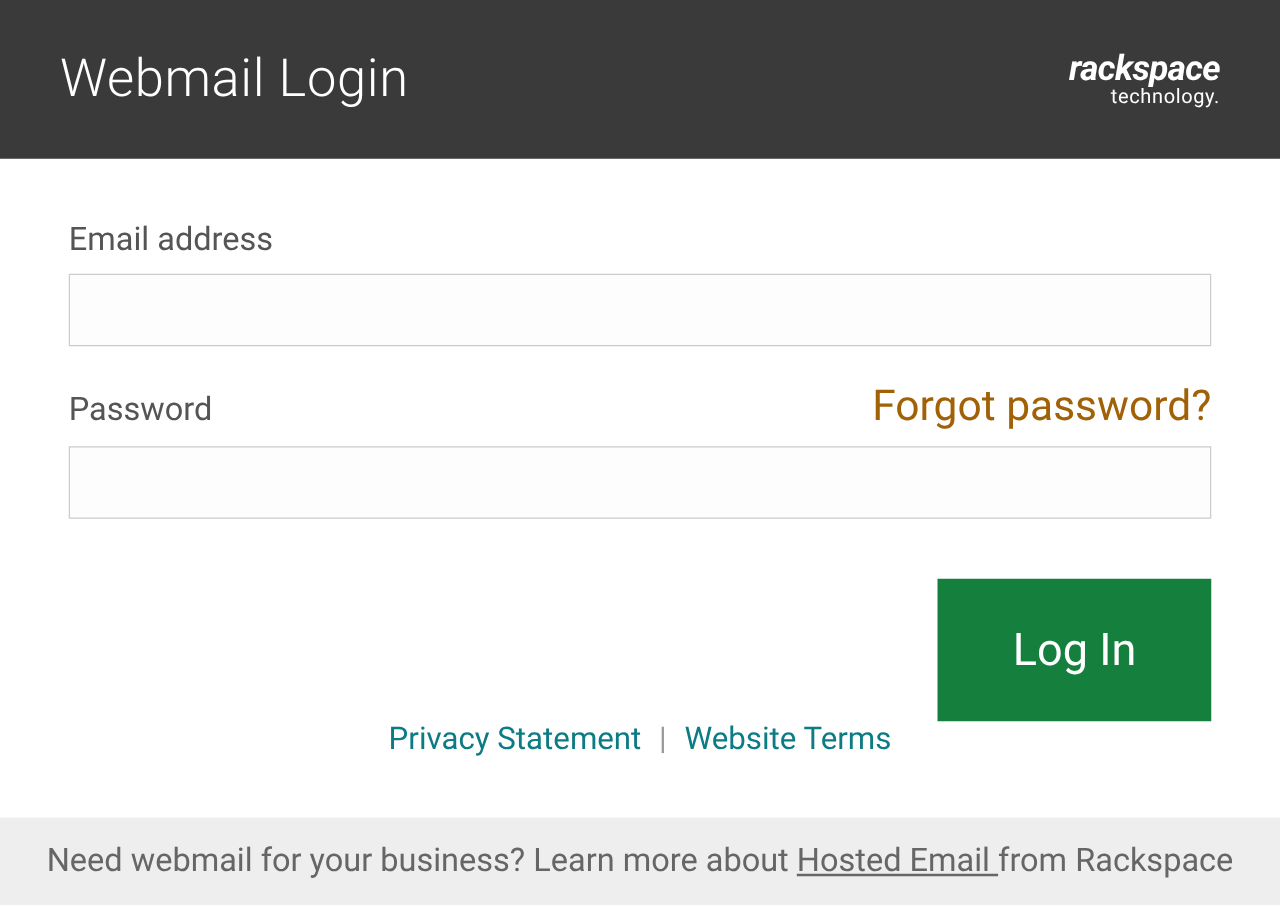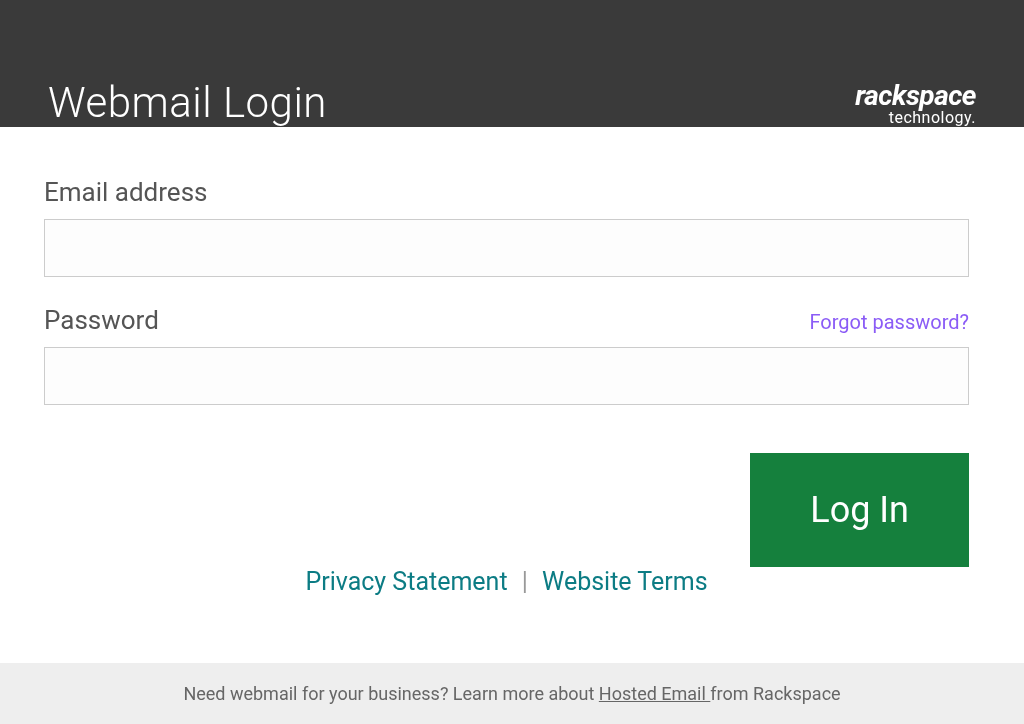--- a/index.html
+++ b/index.html
@@ -11,21 +11,21 @@
       font-family: -apple-system, BlinkMacSystemFont, "Segoe UI", Roboto, "Helvetica Neue", Arial, sans-serif;
       width: 1024px;
       height: 724px;
       overflow: hidden;
       background: #ffffff;
     }
     .header {
       background: #3a3a3a;
       height: 127px;
       display: flex;
-      align-items: flex-end;
+      align-items: center;
       justify-content: space-between;
       padding: 0 48px;
     }
     .header-title {
       color: #ffffff;
       font-size: 42px;
       font-weight: 300;
       letter-spacing: 0.5px;
     }
     .logo {
@@ -41,39 +41,39 @@
     }
     .logo-sub {
       font-size: 16px;
       font-weight: 400;
       letter-spacing: 0.5px;
       display: block;
       text-align: right;
       margin-top: -2px;
     }
     .form-area {
-      padding: 50px 55px 0 44px;
+      padding: 50px 55px 0 55px;
     }
     .field-group {
       margin-bottom: 28px;
     }
     .label-row {
       display: flex;
       justify-content: space-between;
       align-items: baseline;
       margin-bottom: 12px;
     }
     .field-label {
       color: #555555;
       font-size: 26px;
       font-weight: 400;
     }
     .forgot-link {
-      color: #8b5cf6;
-      font-size: 20px;
+      color: #a16207;
+      font-size: 34px;
       text-decoration: none;
       cursor: pointer;
       margin-left: 24px;
     }
     .text-input {
       width: 100%;
       height: 58px;
       border: 1px solid #cccccc;
       background: #fdfdfd;
       font-size: 20px;
@@ -110,21 +110,21 @@
       margin: 0 8px;
     }
     .promo-bar {
       position: absolute;
       bottom: 0;
       left: 0;
       width: 100%;
       background: #eeeeee;
       text-align: center;
       padding: 20px 0;
-      font-size: 18px;
+      font-size: 26px;
       color: #666666;
     }
     .promo-link {
       color: #666666;
       text-decoration: underline;
       cursor: pointer;
     }
   </style>
 </head>
 <body>

